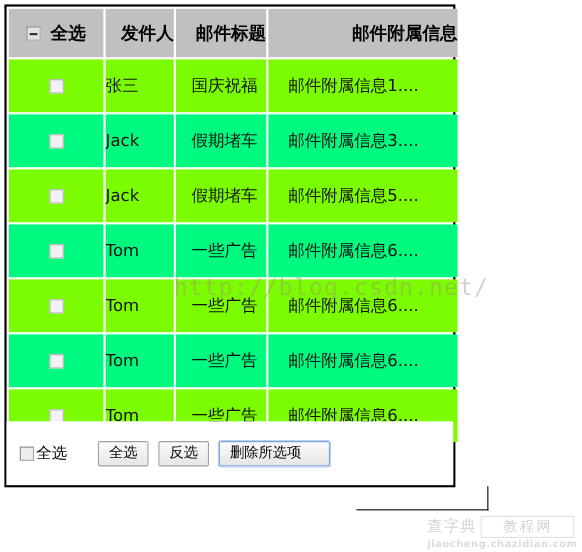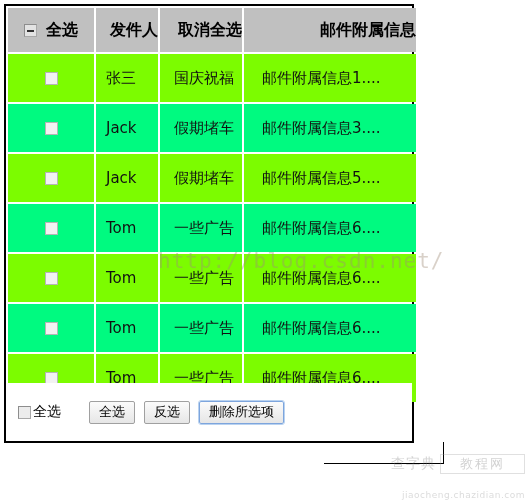--- a/index.html
+++ b/index.html
@@ -77,21 +77,21 @@
   tbody tr.row-even td { background: #00fa80; }
 
   tbody td {
     height: 48px;
     font-size: 15px;
     color: #111111;
     text-align: center;
     font-family: "DejaVu Sans", "Liberation Sans", sans-serif;
   }
   tbody td.cell-check { text-align: center; }
-  tbody td.cell-from  { text-align: left;  padding-left: 10px; }
+  tbody td.cell-from  { text-align: left;  }
   tbody td.cell-title { text-align: center;  padding-left: 6px; font-family: Liberation Serif, serif; }
   tbody td.cell-info  { text-align: left;  padding-left: 18px; }
 
   
   .cbox {
     display: inline-block;
     width: 13px;
     height: 13px;
     box-sizing: border-box;
     background: #ececec;
@@ -150,21 +150,21 @@
     padding: 3px 9px 4px 9px;
     margin-right: 9px;
     line-height: 14px;
     cursor: pointer;
     box-sizing: border-box;
   }
   .btn.focused {
     border: 1px solid #7da5dd;
     outline: 1px solid #b9d2f0;
     outline-offset: 0px;
-    padding: 3px 9px 4px 9px;
+    padding: 3px 25px 4px 9px;
     text-align: center;
   }
 
   
   #wm-center {
     position: absolute;
     left: 158px;
     top: 249px;
     font-size: 21px;
     letter-spacing: 1px;
@@ -200,21 +200,22 @@
     font-family: "DejaVu Sans", sans-serif;
     border: 1px solid #9a9a9a;
     padding: 0 19px;
     letter-spacing: 2px;
   }
   #wm-brand .brand-url {
     font-size: 9px;
     color: #8a8a8a;
     font-family: "DejaVu Sans", sans-serif;
     letter-spacing: 0.5px;
-    margin-top: 16px;
+    margin-top: 1px;
+    font-weight: bold;
   }
   
   #corner-rule-v {
     position: absolute;
     right: 85px;
     bottom: 38px;
     width: 1px;
     height: 22px;
     background: #000000;
     z-index: 4;
@@ -243,21 +244,21 @@
     </colgroup>
     <thead>
       <tr>
         <th class="th-check">
           <span class="th-check-inner">
             <span class="cbox indeterminate"></span>
             <span>全选</span>
           </span>
         </th>
         <th>发件人</th>
-        <th>取消全选</th>
+        <th>邮件标题</th>
         <th>邮件附属信息</th>
       </tr>
     </thead>
     <tbody id="table-body">
         <tr class="row-odd">
           <td class="cell-check"><span class="cbox on-green"></span></td>
           <td class="cell-from">张三</td>
           <td class="cell-title">国庆祝福</td>
           <td class="cell-info">邮件附属信息1....</td>
         </tr>

